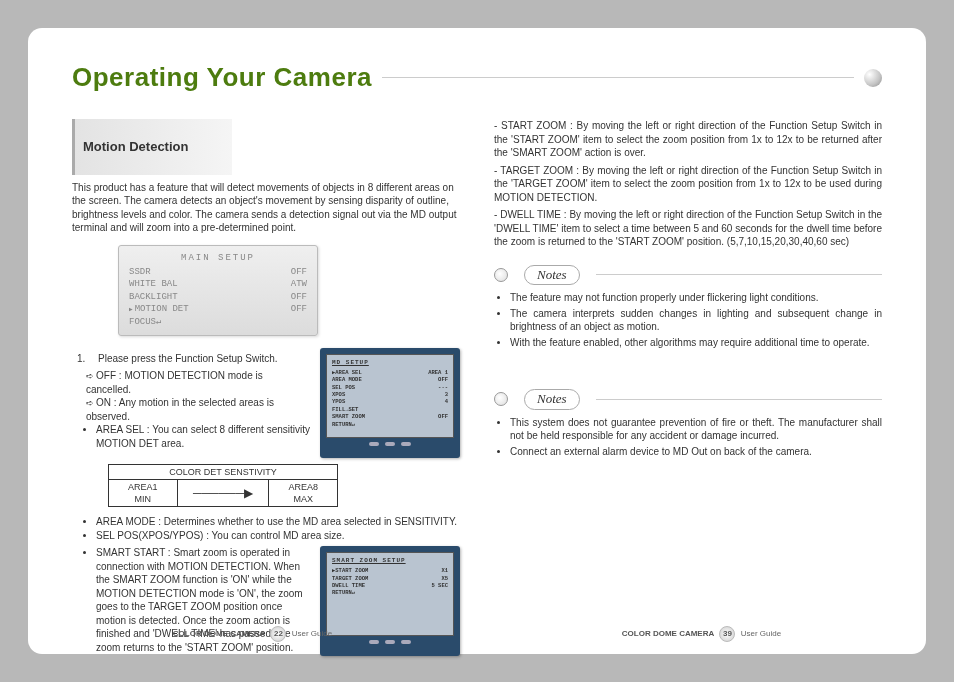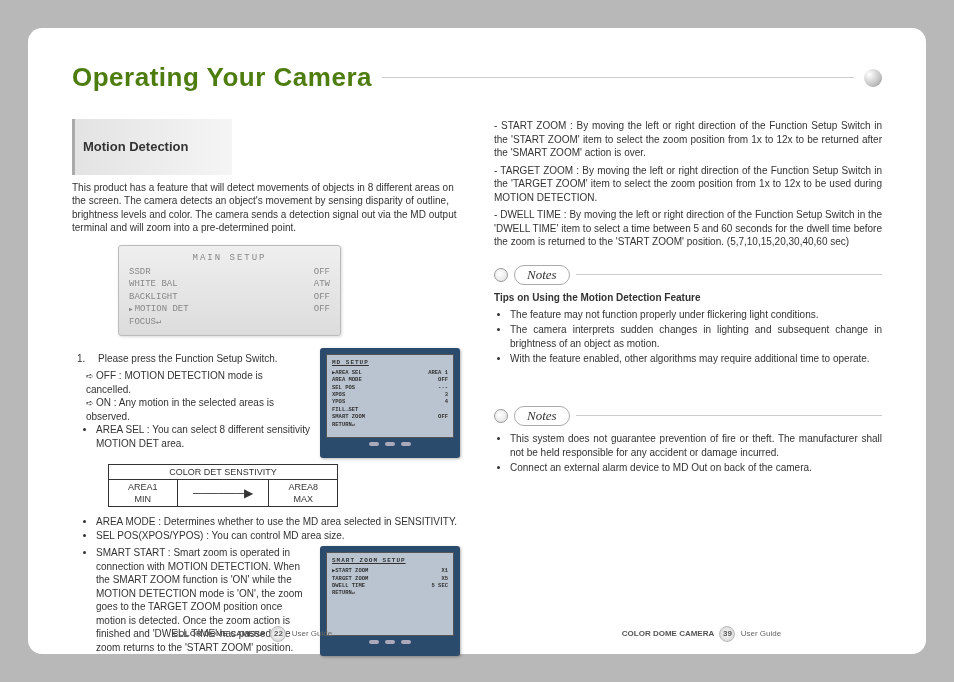--- a/index.html
+++ b/index.html
@@ -6,21 +6,21 @@
   body { background: #b8b8b8; font-family: Arial, Helvetica, sans-serif; width: 954px; height: 682px; padding: 28px; }
   .page { background: #fff; border-radius: 14px; width: 100%; height: 100%; position: relative; padding: 34px 44px 18px 44px; color: #444; }
   .title-row { display: flex; align-items: center; gap: 10px; margin-bottom: 26px; }
   .title { font-family: "Trebuchet MS", Arial, sans-serif; font-size: 26px; font-weight: bold; color: #4d7c0f; letter-spacing: 0.5px; }
   .title-rule { flex: 1; height: 1px; background: #ccc; }
   .title-orb { width: 18px; height: 18px; border-radius: 50%; background: radial-gradient(circle at 30% 30%, #fff 0%, #c4c4c4 60%, #888 100%); }
   .cols { display: flex; gap: 34px; }
   .col { flex: 1; font-size: 10px; line-height: 1.35; color: #333; }
   .section-hd { font-size: 13px; font-weight: bold; background: linear-gradient(to right,#e3e3e3,#f5f5f5); padding: 19px 8px; border-left: 3px solid #aaa; margin-bottom: 6px; display:inline-block; min-width:160px;}
   p.lead { margin-bottom: 10px; }
-  .mainsetup { background: linear-gradient(#efefef,#dcdcdc); border: 1px solid #bbb; border-radius: 3px; width: 223px; margin: 6px 0 12px 46px; padding: 6px 10px; font-family: "Courier New", monospace; font-size: 9px; color:#888; box-shadow: 1px 1px 3px rgba(0,0,0,0.15);}
+  .mainsetup { background: linear-gradient(#efefef,#dcdcdc); border: 1px solid #bbb; border-radius: 3px; width: 200px; margin: 6px 0 12px 46px; padding: 6px 10px; font-family: "Courier New", monospace; font-size: 9px; color:#888; box-shadow: 1px 1px 3px rgba(0,0,0,0.15);}
   .mainsetup .hdr { text-align: center; letter-spacing: 2px; margin-bottom: 2px;}
   .mainsetup .row { display: flex; justify-content: space-between; line-height: 1.4;}
   .mainsetup .sel::before { content:"▶"; font-size: 6px; margin-right:2px;}
   ol { margin-left: 16px; margin-top: 4px; }
   ol>li { margin-bottom: 4px; padding-left: 10px; }
   ul.arrows { list-style: none; margin-left: 14px; }
   ul.arrows>li::before { content: "➪ "; font-size: 9px; }
   ul.bullets { list-style: disc; margin-left: 24px; }
   .senst { width: 230px; margin: 6px 0 8px 36px; border-collapse: collapse; font-size: 9px; }
   .senst td, .senst th { border: 1px solid #333; padding: 1px 6px; text-align: center; font-weight: normal;}
@@ -28,21 +28,21 @@
   .flex { display: flex; gap: 10px; align-items: flex-start; }
   .smartzoom-text { width: 220px; text-align: justify;}
   .monitor { width: 140px; height: 110px; background: #2a4b6b; border-radius: 3px; padding: 6px; position: relative; box-shadow: 1px 1px 3px rgba(0,0,0,0.3);}
   .monitor .screen { background: #b9c4d0; height: 84px; border: 1px solid #555; font-family: "Courier New", monospace; font-size: 5.5px; padding: 4px 5px; color:#333; font-weight:bold;}
   .monitor .btns { display:flex; justify-content:center; gap:6px; margin-top:4px;}
   .monitor .btns span { width:10px; height:4px; background:#aab; border-radius:2px; display:block;}
   .screen .hdr2 { font-size:6px; letter-spacing:1px; text-decoration: underline; margin-bottom:2px;}
   .screen .r { display:flex; justify-content:space-between;}
   .def { text-align: justify; margin-bottom:4px;}
   .def .lbl { display:inline;}
-  .notes-hd { display:flex; align-items:center; gap:6px; margin: 16px 0 6px 0;}
+  .notes-hd { display:flex; align-items:center; gap:16px; margin: 16px 0 6px 0;}
   .notes-hd .pin { width:14px; height:14px; border:1px solid #999; border-radius:50%; background:radial-gradient(circle at 40% 40%,#fff,#ddd);}
   .notes-hd .lbl { font-style: italic; font-family: Georgia, serif; font-size: 13px; border:1px solid #aaa; border-radius: 12px; padding: 0 12px 1px 12px; background:#fff;}
   .notes-hd .ln { flex:1; height:1px; background:#ccc;}
   .tips-title { font-weight: bold; margin-bottom:3px;}
   ul.notes { list-style: disc; margin-left: 16px; }
   ul.notes li { text-align: justify; margin-bottom:2px;}
   .footer { display:flex; justify-content: space-around; font-size:8px; color:#666; position:absolute; bottom:12px; left:0; right:0;}
   .footer .pg { display:inline-block; background: radial-gradient(circle,#fff,#ccc); border:1px solid #bbb; border-radius:50%; width:16px; height:16px; line-height:14px; text-align:center; margin:0 3px; font-weight:bold; color:#555;}
   .footer b { font-weight: bold; color:#555;}
 </style>
@@ -201,21 +201,20 @@
     <div class="col">
       <p class="def"><span class="lbl">- START ZOOM :</span> <span>By moving the left or right direction of the Function Setup Switch in the 'START ZOOM' item to select the zoom position from 1x to 12x to be returned after the 'SMART ZOOM' action is over.</span></p>
       <p class="def"><span class="lbl">- TARGET ZOOM :</span> <span>By moving the left or right direction of the Function Setup Switch in the 'TARGET ZOOM' item to select the zoom position from 1x to 12x to be used during MOTION DETECTION.</span></p>
       <p class="def"><span class="lbl">- DWELL TIME :</span> <span>By moving the left or right direction of the Function Setup Switch in the 'DWELL TIME' item to select a time between 5 and 60 seconds for the dwell time before the zoom is returned to the 'START ZOOM' position. (5,7,10,15,20,30,40,60 sec)</span></p>
 
       <div class="notes-hd">
         <span class="pin"></span>
         <span class="lbl">Notes</span>
         <span class="ln"></span>
       </div>
-      <div class="tips-title">Tips on Using the Motion Detection Feature</div>
       <ul class="notes">
         <li>The feature may not function properly under flickering light conditions.</li>
         <li>The camera interprets sudden changes in lighting and subsequent change in brightness of an object as motion.</li>
         <li>With the feature enabled, other algorithms may require additional time to operate.</li>
       </ul>
 
       <div class="notes-hd" style="margin-top:40px">
         <span class="pin"></span>
         <span class="lbl">Notes</span>
         <span class="ln"></span>

